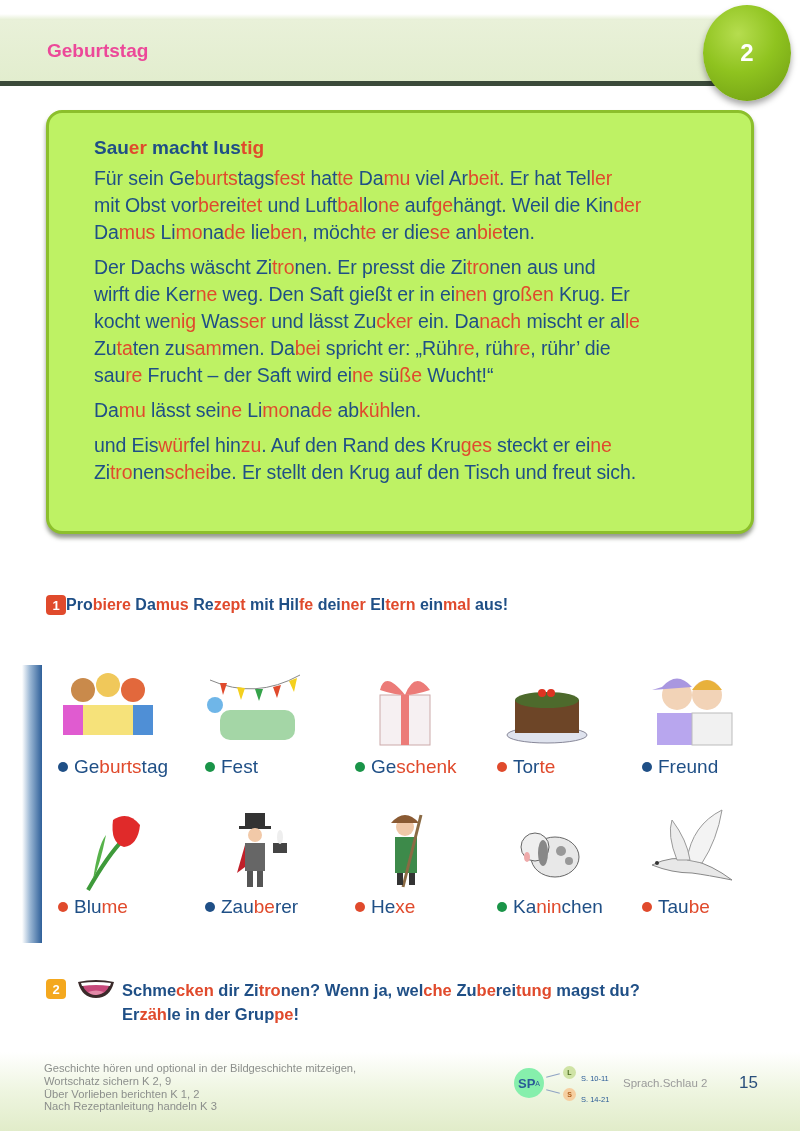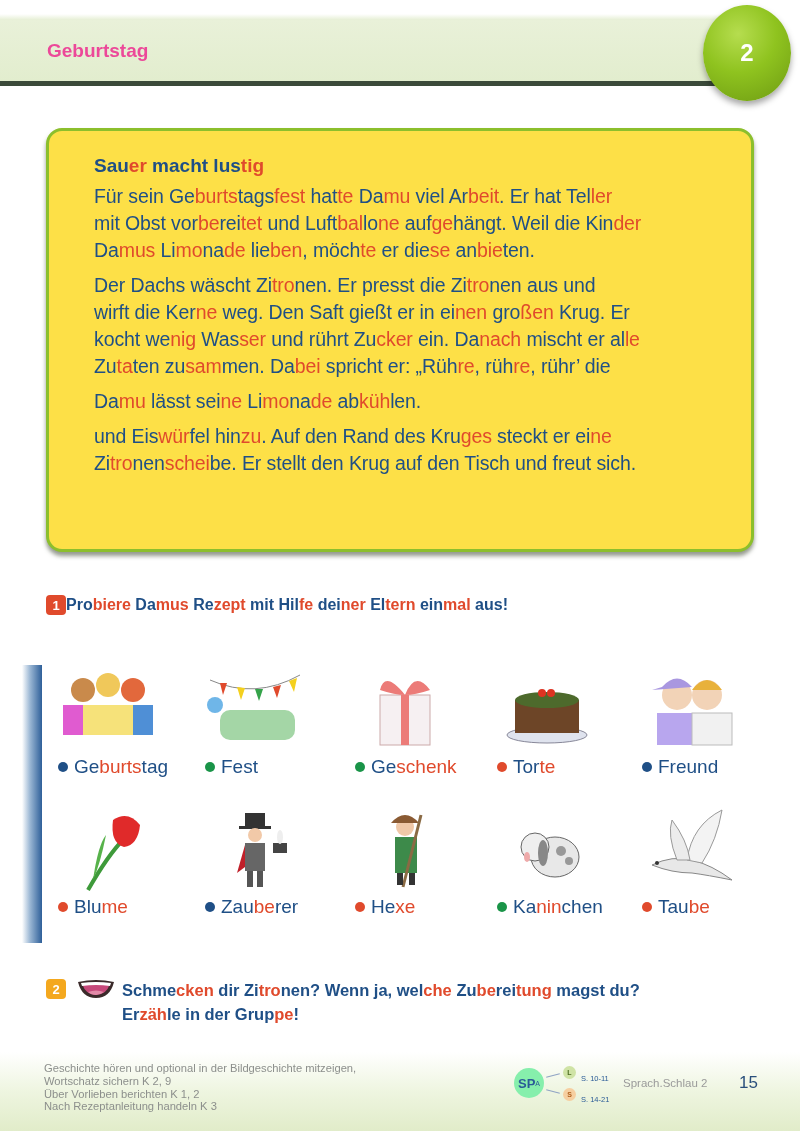--- a/index.html
+++ b/index.html
@@ -25,22 +25,22 @@
   .chapter-badge {
     position: absolute; left: 703px; top: 5px; width: 88px; height: 96px; border-radius: 50%;
     background: radial-gradient(circle at 40% 30%, #b6dd4f 0%, #8fc31f 45%, #6d9a12 100%);
     box-shadow: 0 4px 6px rgba(0,0,0,0.35);
     display: flex; align-items: center; justify-content: center;
   }
   .chapter-badge span { color: #ffffff; font-size: 24px; font-weight: bold; }
 
   
   .story-box {
-    position: absolute; left: 46px; top: 128px; width: 708px; height: 424px;
-    background: #fde047; border: 3px solid #8cbf2c; border-radius: 16px;
+    position: absolute; left: 46px; top: 110px; width: 708px; height: 424px;
+    background: #bef264; border: 3px solid #8cbf2c; border-radius: 16px;
     box-shadow: 0 4px 4px rgba(60,70,50,0.55);
     padding: 22px 0 0 45px;
   }
   .story-title { font-size: 19px; font-weight: bold; line-height: 26px; margin-bottom: 4px; }
   .story-para { font-size: 19.5px; line-height: 27px; margin-bottom: 8px; letter-spacing: -0.1px; }
   .story-line { display: block; white-space: nowrap; }
 
   
   .task { position: absolute; display: flex; align-items: flex-start; }
   .task-num {
@@ -101,22 +101,23 @@
   <div class="story-title"><span class="b">Sau</span><span class="r">er</span><span class="b"> macht lus</span><span class="r">tig</span></div>
   <div id="story-paras">
       <div class="story-para">
         <span class="story-line"><span class="b">Für sein Ge</span><span class="r">burts</span><span class="b">tags</span><span class="r">fest</span><span class="b"> hat</span><span class="r">te</span><span class="b"> Da</span><span class="r">mu</span><span class="b"> viel Ar</span><span class="r">beit</span><span class="b">. Er hat Tel</span><span class="r">ler</span></span>
         <span class="story-line"><span class="b">mit Obst vor</span><span class="r">be</span><span class="b">rei</span><span class="r">tet</span><span class="b"> und Luft</span><span class="r">bal</span><span class="b">lo</span><span class="r">ne</span><span class="b"> auf</span><span class="r">ge</span><span class="b">hängt. Weil die Kin</span><span class="r">der</span></span>
         <span class="story-line"><span class="b">Da</span><span class="r">mus</span><span class="b"> Li</span><span class="r">mo</span><span class="b">na</span><span class="r">de</span><span class="b"> lie</span><span class="r">ben</span><span class="b">, möch</span><span class="r">te</span><span class="b"> er die</span><span class="r">se</span><span class="b"> an</span><span class="r">bie</span><span class="b">ten.</span></span>
       </div>
       <div class="story-para">
         <span class="story-line"><span class="b">Der Dachs wäscht Zi</span><span class="r">tro</span><span class="b">nen. Er presst die Zi</span><span class="r">tro</span><span class="b">nen aus und</span></span>
         <span class="story-line"><span class="b">wirft die Ker</span><span class="r">ne</span><span class="b"> weg. Den Saft gießt er in ei</span><span class="r">nen</span><span class="b"> gro</span><span class="r">ßen</span><span class="b"> Krug. Er</span></span>
-        <span class="story-line"><span class="b">kocht we</span><span class="r">nig</span><span class="b"> Was</span><span class="r">ser</span><span class="b"> und rührt Zu</span><span class="r">cker</span><span class="b"> ein. Da</span><span class="r">nach</span><span class="b"> mischt er al</span><span class="r">le</span></span>
+        <span class="story-line"><span class="b">kocht we</span><span class="r">nig</span><span class="b"> Was</span><span class="r">ser</span><span class="b"> und lässt Zu</span><span class="r">cker</span><span class="b"> ein. Da</span><span class="r">nach</span><span class="b"> mischt er al</span><span class="r">le</span></span>
         <span class="story-line"><span class="b">Zu</span><span class="r">ta</span><span class="b">ten zu</span><span class="r">sam</span><span class="b">men. Da</span><span class="r">bei</span><span class="b"> spricht er: „Rüh</span><span class="r">re</span><span class="b">, rüh</span><span class="r">re</span><span class="b">, rühr’ die</span></span>
+        <span class="story-line"><span class="b">sau</span><span class="r">re</span><span class="b"> Frucht – der Saft wird ei</span><span class="r">ne</span><span class="b"> sü</span><span class="r">ße</span><span class="b"> Wucht!“</span></span>
       </div>
       <div class="story-para">
         <span class="story-line"><span class="b">Da</span><span class="r">mu</span><span class="b"> lässt sei</span><span class="r">ne</span><span class="b"> Li</span><span class="r">mo</span><span class="b">na</span><span class="r">de</span><span class="b"> ab</span><span class="r">küh</span><span class="b">len.</span></span>
       </div>
       <div class="story-para">
         <span class="story-line"><span class="b">und Eis</span><span class="r">wür</span><span class="b">fel hin</span><span class="r">zu</span><span class="b">. Auf den Rand des Kru</span><span class="r">ges</span><span class="b"> steckt er ei</span><span class="r">ne</span></span>
         <span class="story-line"><span class="b">Zi</span><span class="r">tro</span><span class="b">nen</span><span class="r">schei</span><span class="b">be. Er stellt den Krug auf den Tisch und freut sich.</span></span>
       </div>
     </div>
 </div>

